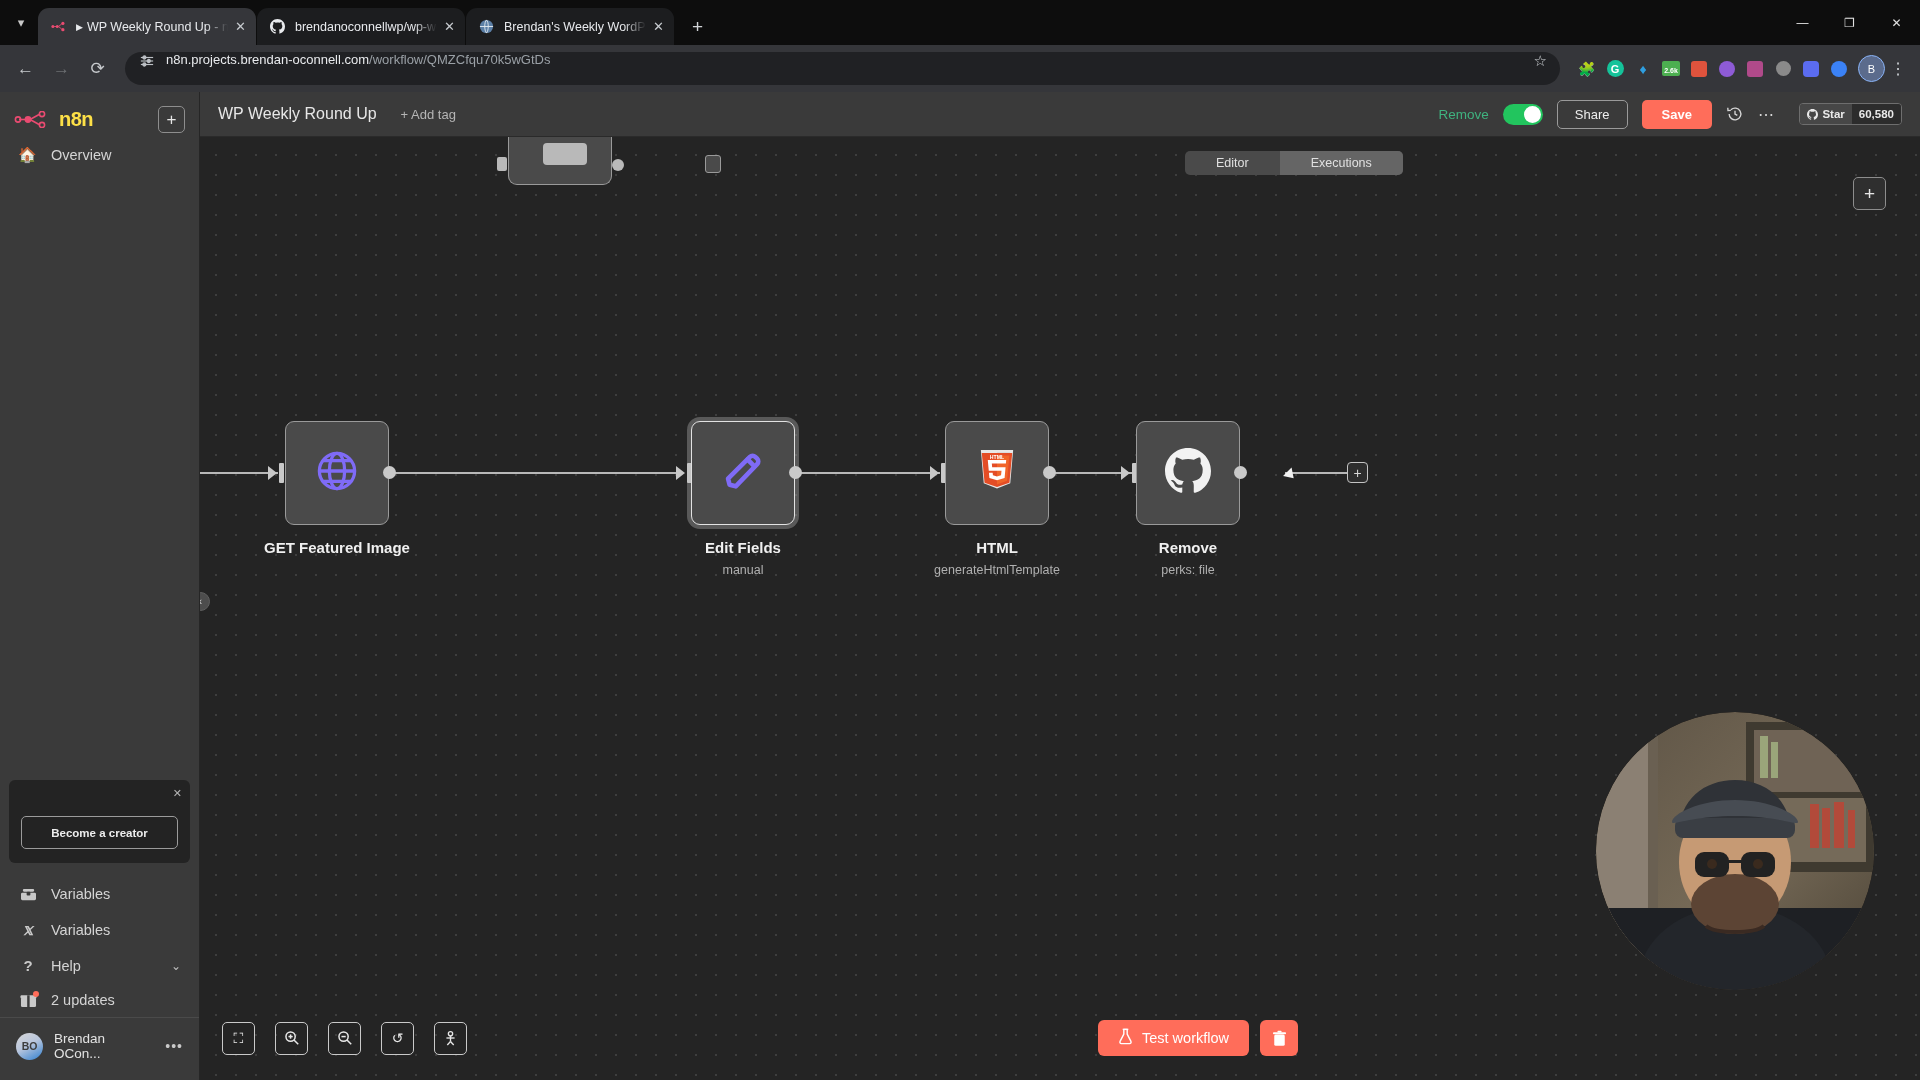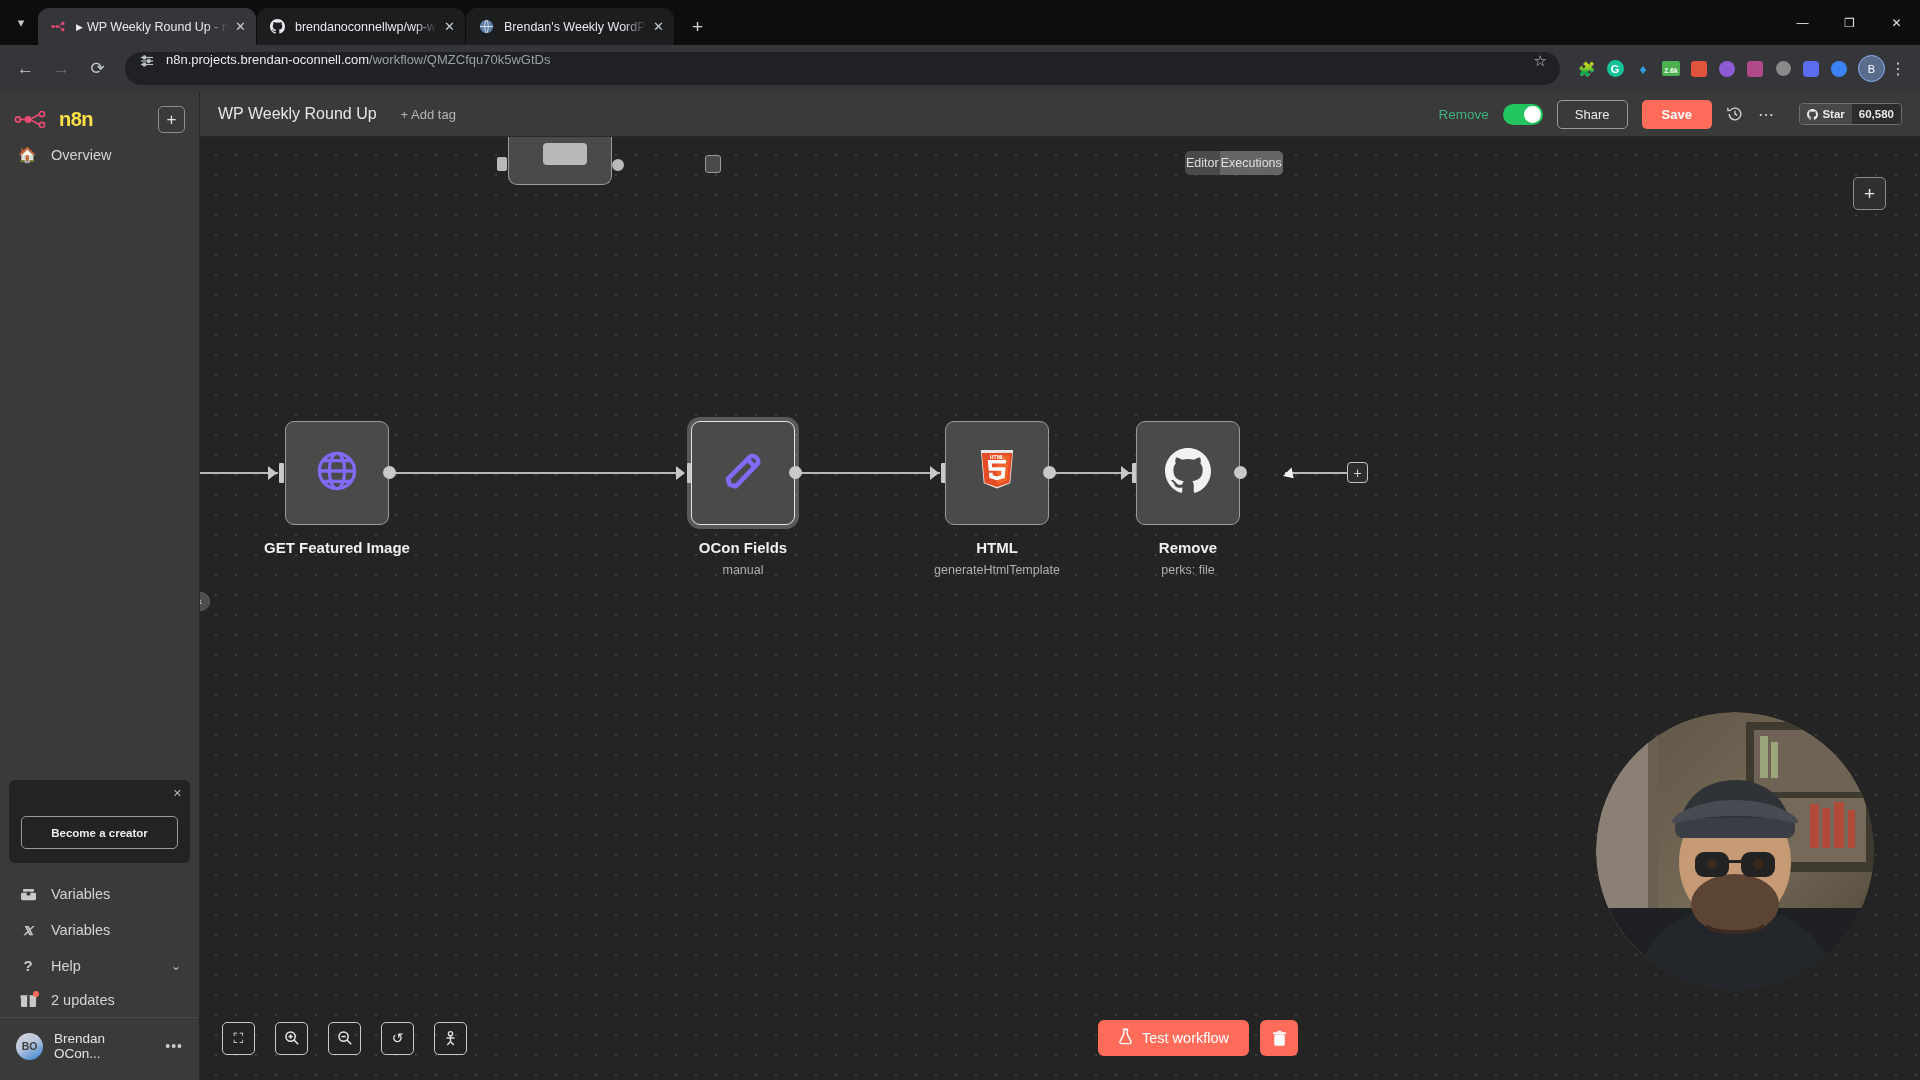--- a/index.html
+++ b/index.html
@@ -105,21 +105,21 @@
   .ghstar .right { background:#2c2c2c; color:#e9e9e9; padding:0 7px; height:100%;
       display:flex; align-items:center; font-weight:bold; }
 
   .canvas-wrap { flex:1; position:relative; overflow:hidden;
       background-color:#242424;
       background-image:radial-gradient(circle, #3e3e3e 1px, transparent 1px);
       background-size:20px 20px; background-position:6px 8px; }
 
   .seg { position:absolute; left:985px; top:14px; display:flex; background:#4a4a4a;
       border-radius:5px; overflow:hidden; z-index:6; }
-  .seg div { padding:5px 1px; font-size:12.5px; color:#e0e0e0; }
+  .seg div { padding:5px 31px; font-size:12.5px; color:#e0e0e0; }
   .seg div.on { background:#656565; }
 
   .canvas-plus { position:absolute; right:34px; top:40px; width:33px; height:33px;
       border:1px solid #8d8d8d; border-radius:5px; color:#e6e6e6; font-size:19px;
       display:flex; align-items:center; justify-content:center; background:#2f2f2f; z-index:5; }
 
   
   .node { position:absolute; width:104px; height:104px; border-radius:9px; background:#4a4a4a;
       border:1.5px solid #9a9a9a; display:flex; align-items:center; justify-content:center; }
   .node.selected { box-shadow:0 0 0 4px rgba(190,190,190,.35); border-color:#e2e2e2; }
@@ -420,21 +420,21 @@
         <div class="arrow-in" style="left:476px; top:329px;"></div>
         <div class="node selected" style="left:491px; top:284px;">
           <span>
             <svg width="46" height="46" viewBox="0 0 24 24" fill="none" stroke="#7f6bf6" stroke-width="2.4" stroke-linecap="round" stroke-linejoin="round">
               <path d="M5 19.2l-.8-3.2L15.6 4.6a2 2 0 0 1 2.8 0l1 1a2 2 0 0 1 0 2.8L8.2 20 5 19.2z"></path>
               <line x1="14.4" y1="6" x2="18" y2="9.6"></line>
             </svg>
           </span>
         </div>
         <div class="dot-out" style="left:589px; top:329px;"></div>
-        <div class="node-label" style="left:423px; top:402px;">OCon Fields</div>
+        <div class="node-label" style="left:423px; top:402px;">Edit Fields</div>
         <div class="node-sub" style="left:423px; top:426px;">manual</div>
 
         <div class="arrow-bar" style="left:741px; top:326px;"></div>
         <div class="arrow-in" style="left:730px; top:329px;"></div>
         <div class="node" style="left:745px; top:284px;">
           <span>
             <svg width="42" height="42" viewBox="0 0 24 26">
               <path d="M2 0h20l-1.8 20.6L12 23.8 3.8 20.6z" fill="#e8e8e8"></path>
               <path d="M12 1.6v20.6l6.6-2.6L20.1 1.6z" fill="#cfcfcf"></path>
               <path d="M2.6 1.8h18.8l-1.7 18.4L12 22.9 4.3 20.2z" fill="#e44d26"></path>

